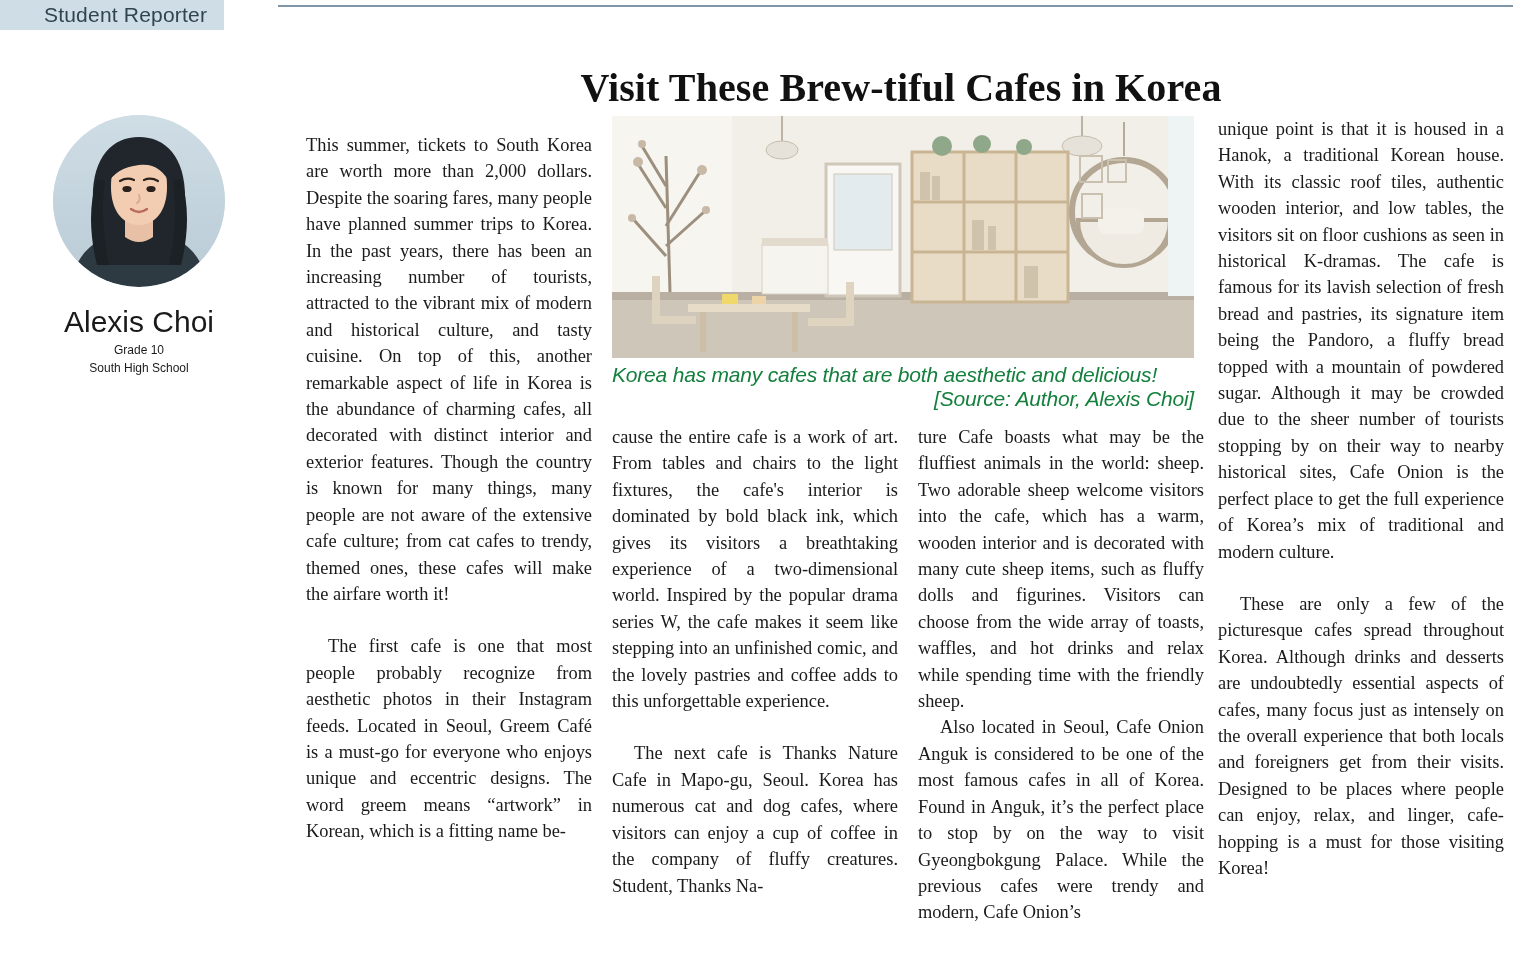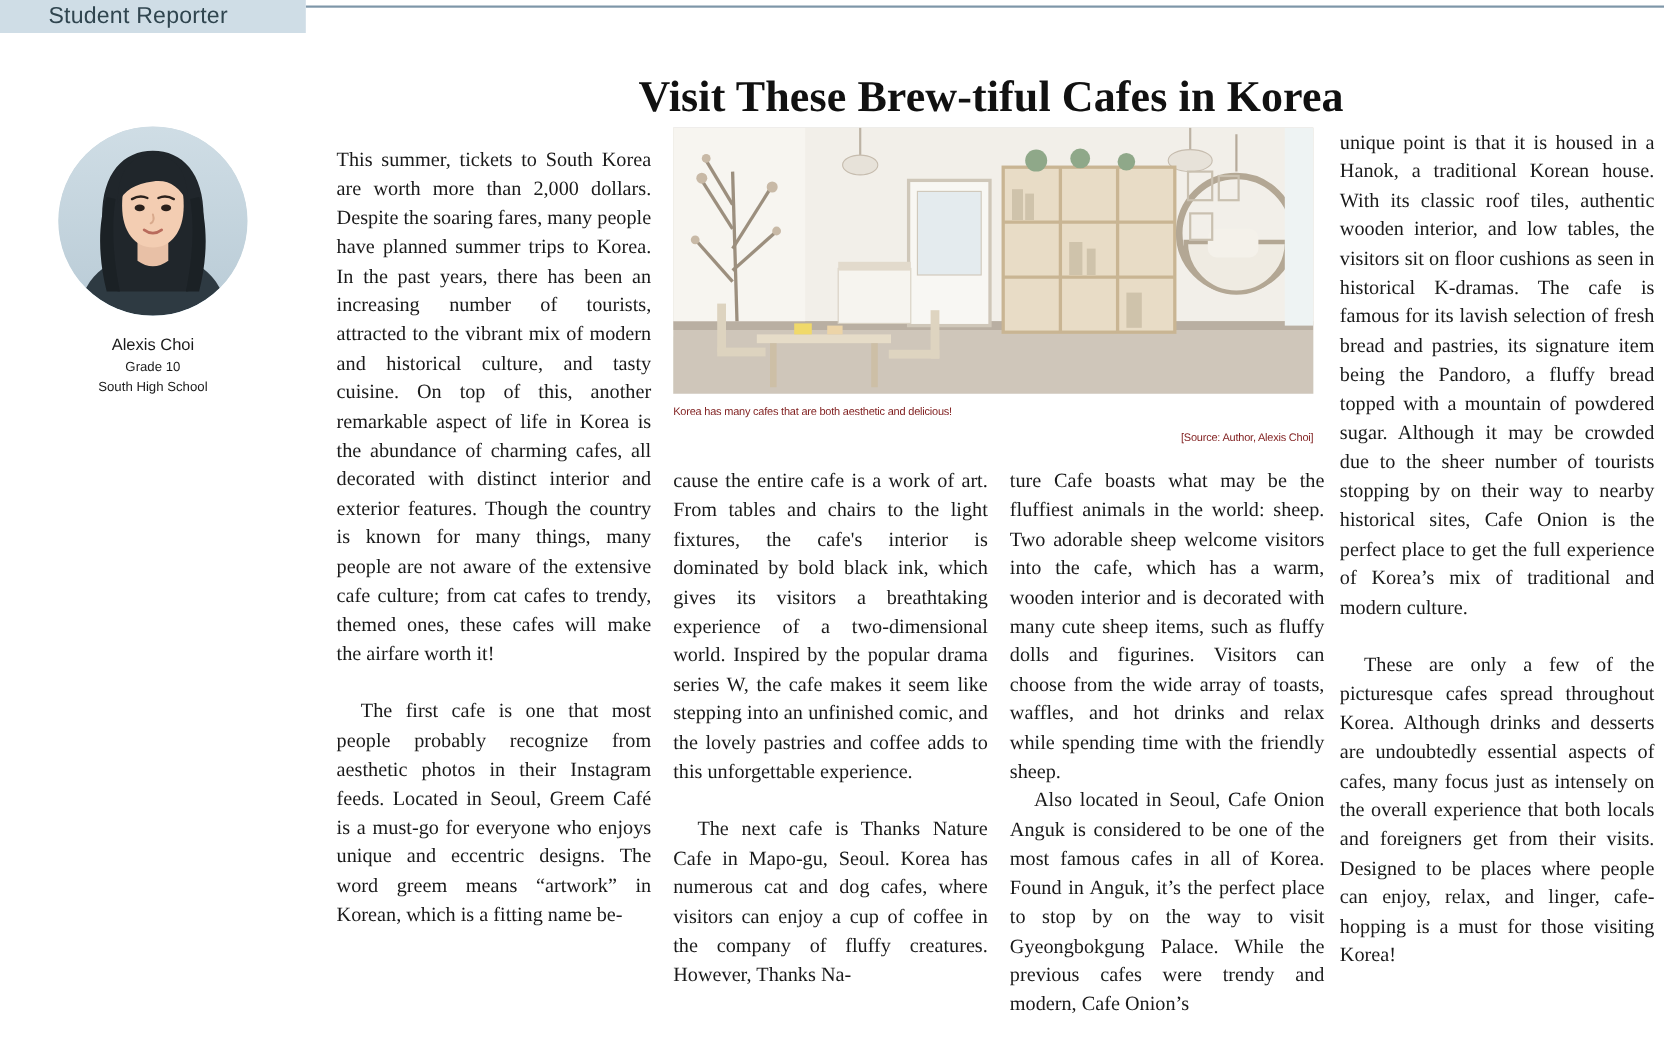--- a/index.html
+++ b/index.html
@@ -22,21 +22,21 @@
     width: 1235px;
     height: 2px;
     background: #7e96a8;
   }
 
   
   .section-tag {
     position: absolute;
     left: 0px;
     top: 0px;
-    width: 278px;
+    width: 224px;
     height: 30px;
     background: #cfdde6;
     color: #30454f;
     font-family: "Liberation Sans", sans-serif;
     font-size: 21px;
     line-height: 30px;
     padding-left: 44px;
     letter-spacing: 0.2px;
   }
 
@@ -53,21 +53,21 @@
     height: 172px;
     border-radius: 50%;
     margin: 0 auto;
     overflow: hidden;
     position: relative;
     background: #c9d8e0;
   }
   .avatar svg { display: block; }
   .author-name {
     font-family: "Liberation Sans", sans-serif;
-    font-size: 15px;
+    font-size: 30px;
     color: #1a1a1a;
     margin-top: 18px;
   }
   .author-grade, .author-school {
     font-family: "Liberation Sans", sans-serif;
     font-size: 12px;
     color: #1a1a1a;
     margin-top: 4px;
   }
 
@@ -113,25 +113,26 @@
   }
   .photo {
     width: 582px;
     height: 242px;
     overflow: hidden;
     position: relative;
     background: #d8d4cd;
   }
   .caption {
     font-family: "Liberation Sans", sans-serif;
-    font-size: 10px;
+    font-size: 21px;
     line-height: 21px;
-    color: #7f1d1d;
+    color: #15803d;
     margin-top: 6px;
     letter-spacing: -0.2px;
+    font-style: italic;
   }
   .caption.src { text-align: right; margin-top: 3px; }
 </style>
 </head>
 <body>
 
 <div class="top-rule"></div>
 
 <div class="section-tag">Student Reporter</div>
 
@@ -275,21 +276,21 @@
 
 <div class="col" id="col1">
   <p>This summer, tickets to South Korea are worth more than 2,000 dollars. Despite the soaring fares, many people have planned summer trips to Korea. In the past years, there has been an increasing number of tourists, attracted to the vibrant mix of modern and historical culture, and tasty cuisine. On top of this, another remarkable aspect of life in Korea is the abundance of charming cafes, all decorated with distinct interior and exterior features. Though the country is known for many things, many people are not aware of the extensive cafe culture; from cat cafes to trendy, themed ones, these cafes will make the airfare worth it!</p>
   <div class="spacer"></div>
   <p class="indent">The first cafe is one that most people probably recognize from aesthetic photos in their Instagram feeds. Located in Seoul, Greem Café is a must-go for everyone who enjoys unique and eccentric designs. The word greem means “artwork” in Korean, which is a fitting name be-</p>
 </div>
 
 <div class="col" id="col2">
   <p>cause the entire cafe is a work of art. From tables and chairs to the light fixtures, the cafe's interior is dominated by bold black ink, which gives its visitors a breathtaking experience of a two-dimensional world. Inspired by the popular drama series W, the cafe makes it seem like stepping into an unfinished comic, and the lovely pastries and coffee adds to this unforgettable experience.</p>
   <div class="spacer"></div>
-  <p class="indent">The next cafe is Thanks Nature Cafe in Mapo-gu, Seoul. Korea has numerous cat and dog cafes, where visitors can enjoy a cup of coffee in the company of fluffy creatures. However, Thanks Na-</p>
+  <p class="indent">The next cafe is Thanks Nature Cafe in Mapo-gu, Seoul. Korea has numerous cat and dog cafes, where visitors can enjoy a cup of coffee in the company of fluffy creatures. Student, Thanks Na-</p>
 </div>
 
 <div class="col" id="col3">
   <p>ture Cafe boasts what may be the fluffiest animals in the world: sheep. Two adorable sheep welcome visitors into the cafe, which has a warm, wooden interior and is decorated with many cute sheep items, such as fluffy dolls and figurines. Visitors can choose from the wide array of toasts, waffles, and hot drinks and relax while spending time with the friendly sheep.</p>
   <p class="indent">Also located in Seoul, Cafe Onion Anguk is considered to be one of the most famous cafes in all of Korea. Found in Anguk, it’s the perfect place to stop by on the way to visit Gyeongbokgung Palace. While the previous cafes were trendy and modern, Cafe Onion’s</p>
 </div>
 
 <div class="col" id="col4">
   <p>unique point is that it is housed in a Hanok, a traditional Korean house. With its classic roof tiles, authentic wooden interior, and low tables, the visitors sit on floor cushions as seen in historical K-dramas. The cafe is famous for its lavish selection of fresh bread and pastries, its signature item being the Pandoro, a fluffy bread topped with a mountain of powdered sugar. Although it may be crowded due to the sheer number of tourists stopping by on their way to nearby historical sites, Cafe Onion is the perfect place to get the full experience of Korea’s mix of traditional and modern culture.</p>
   <div class="spacer"></div>

